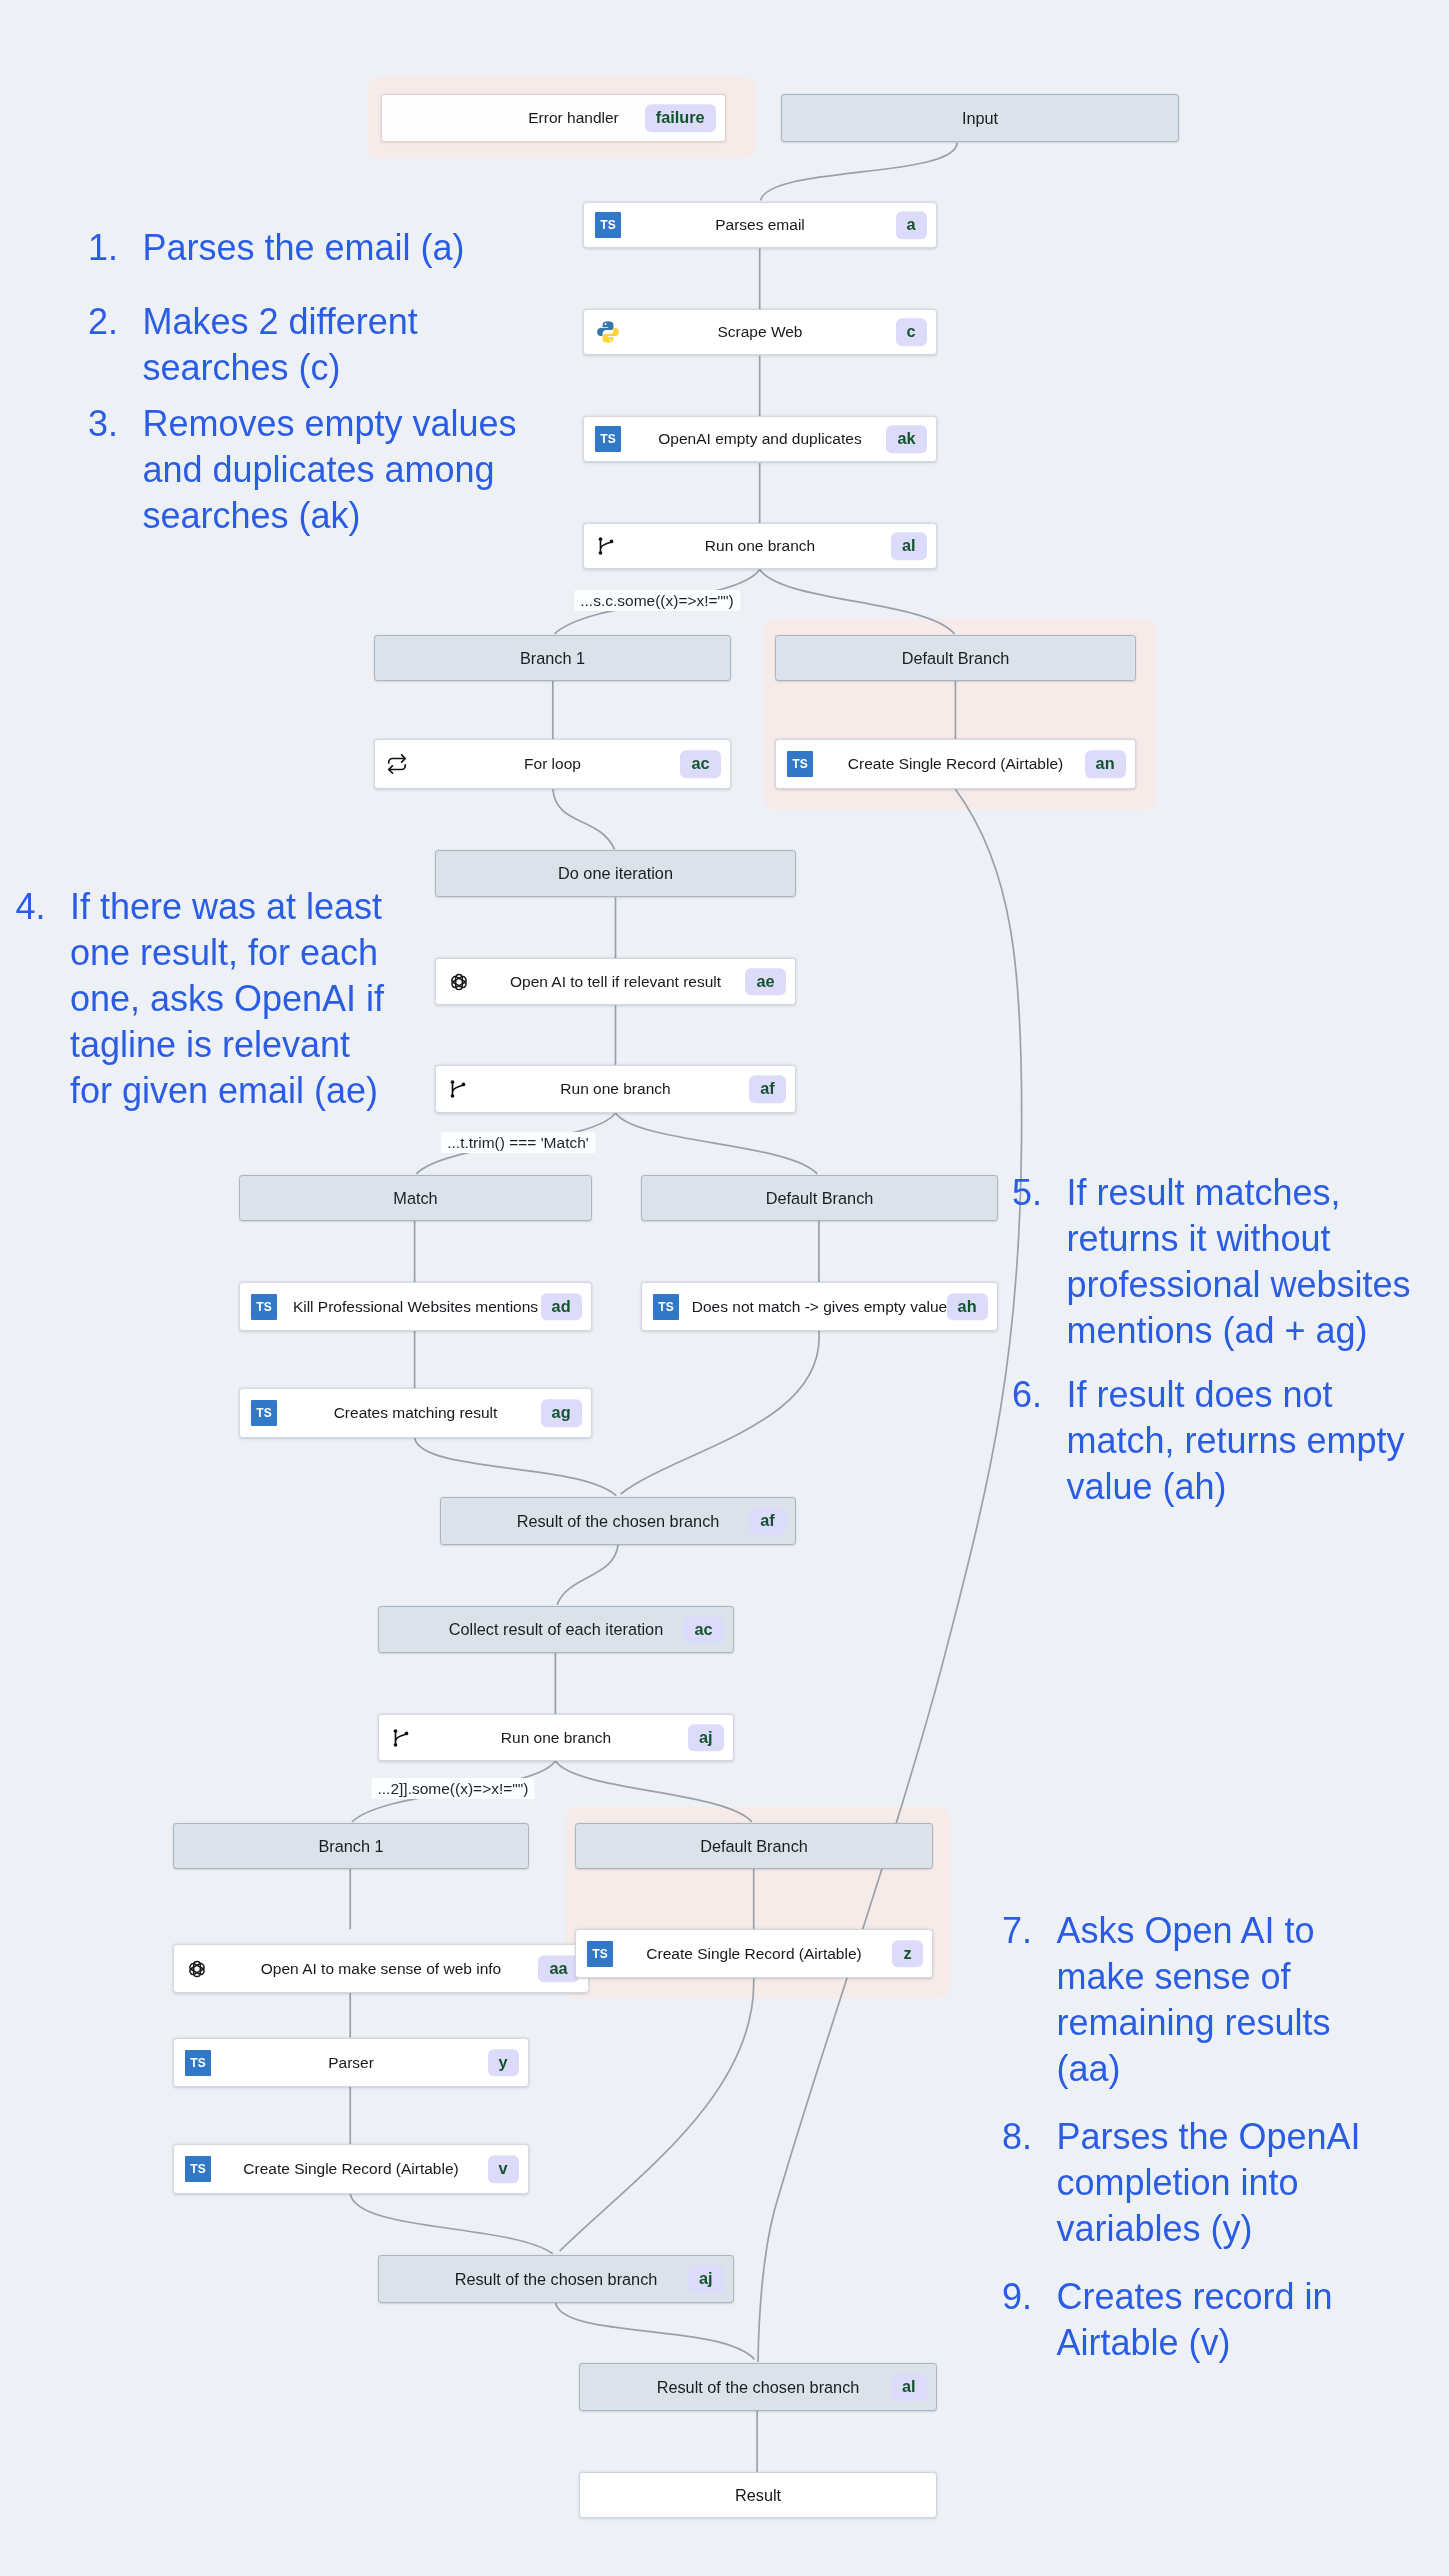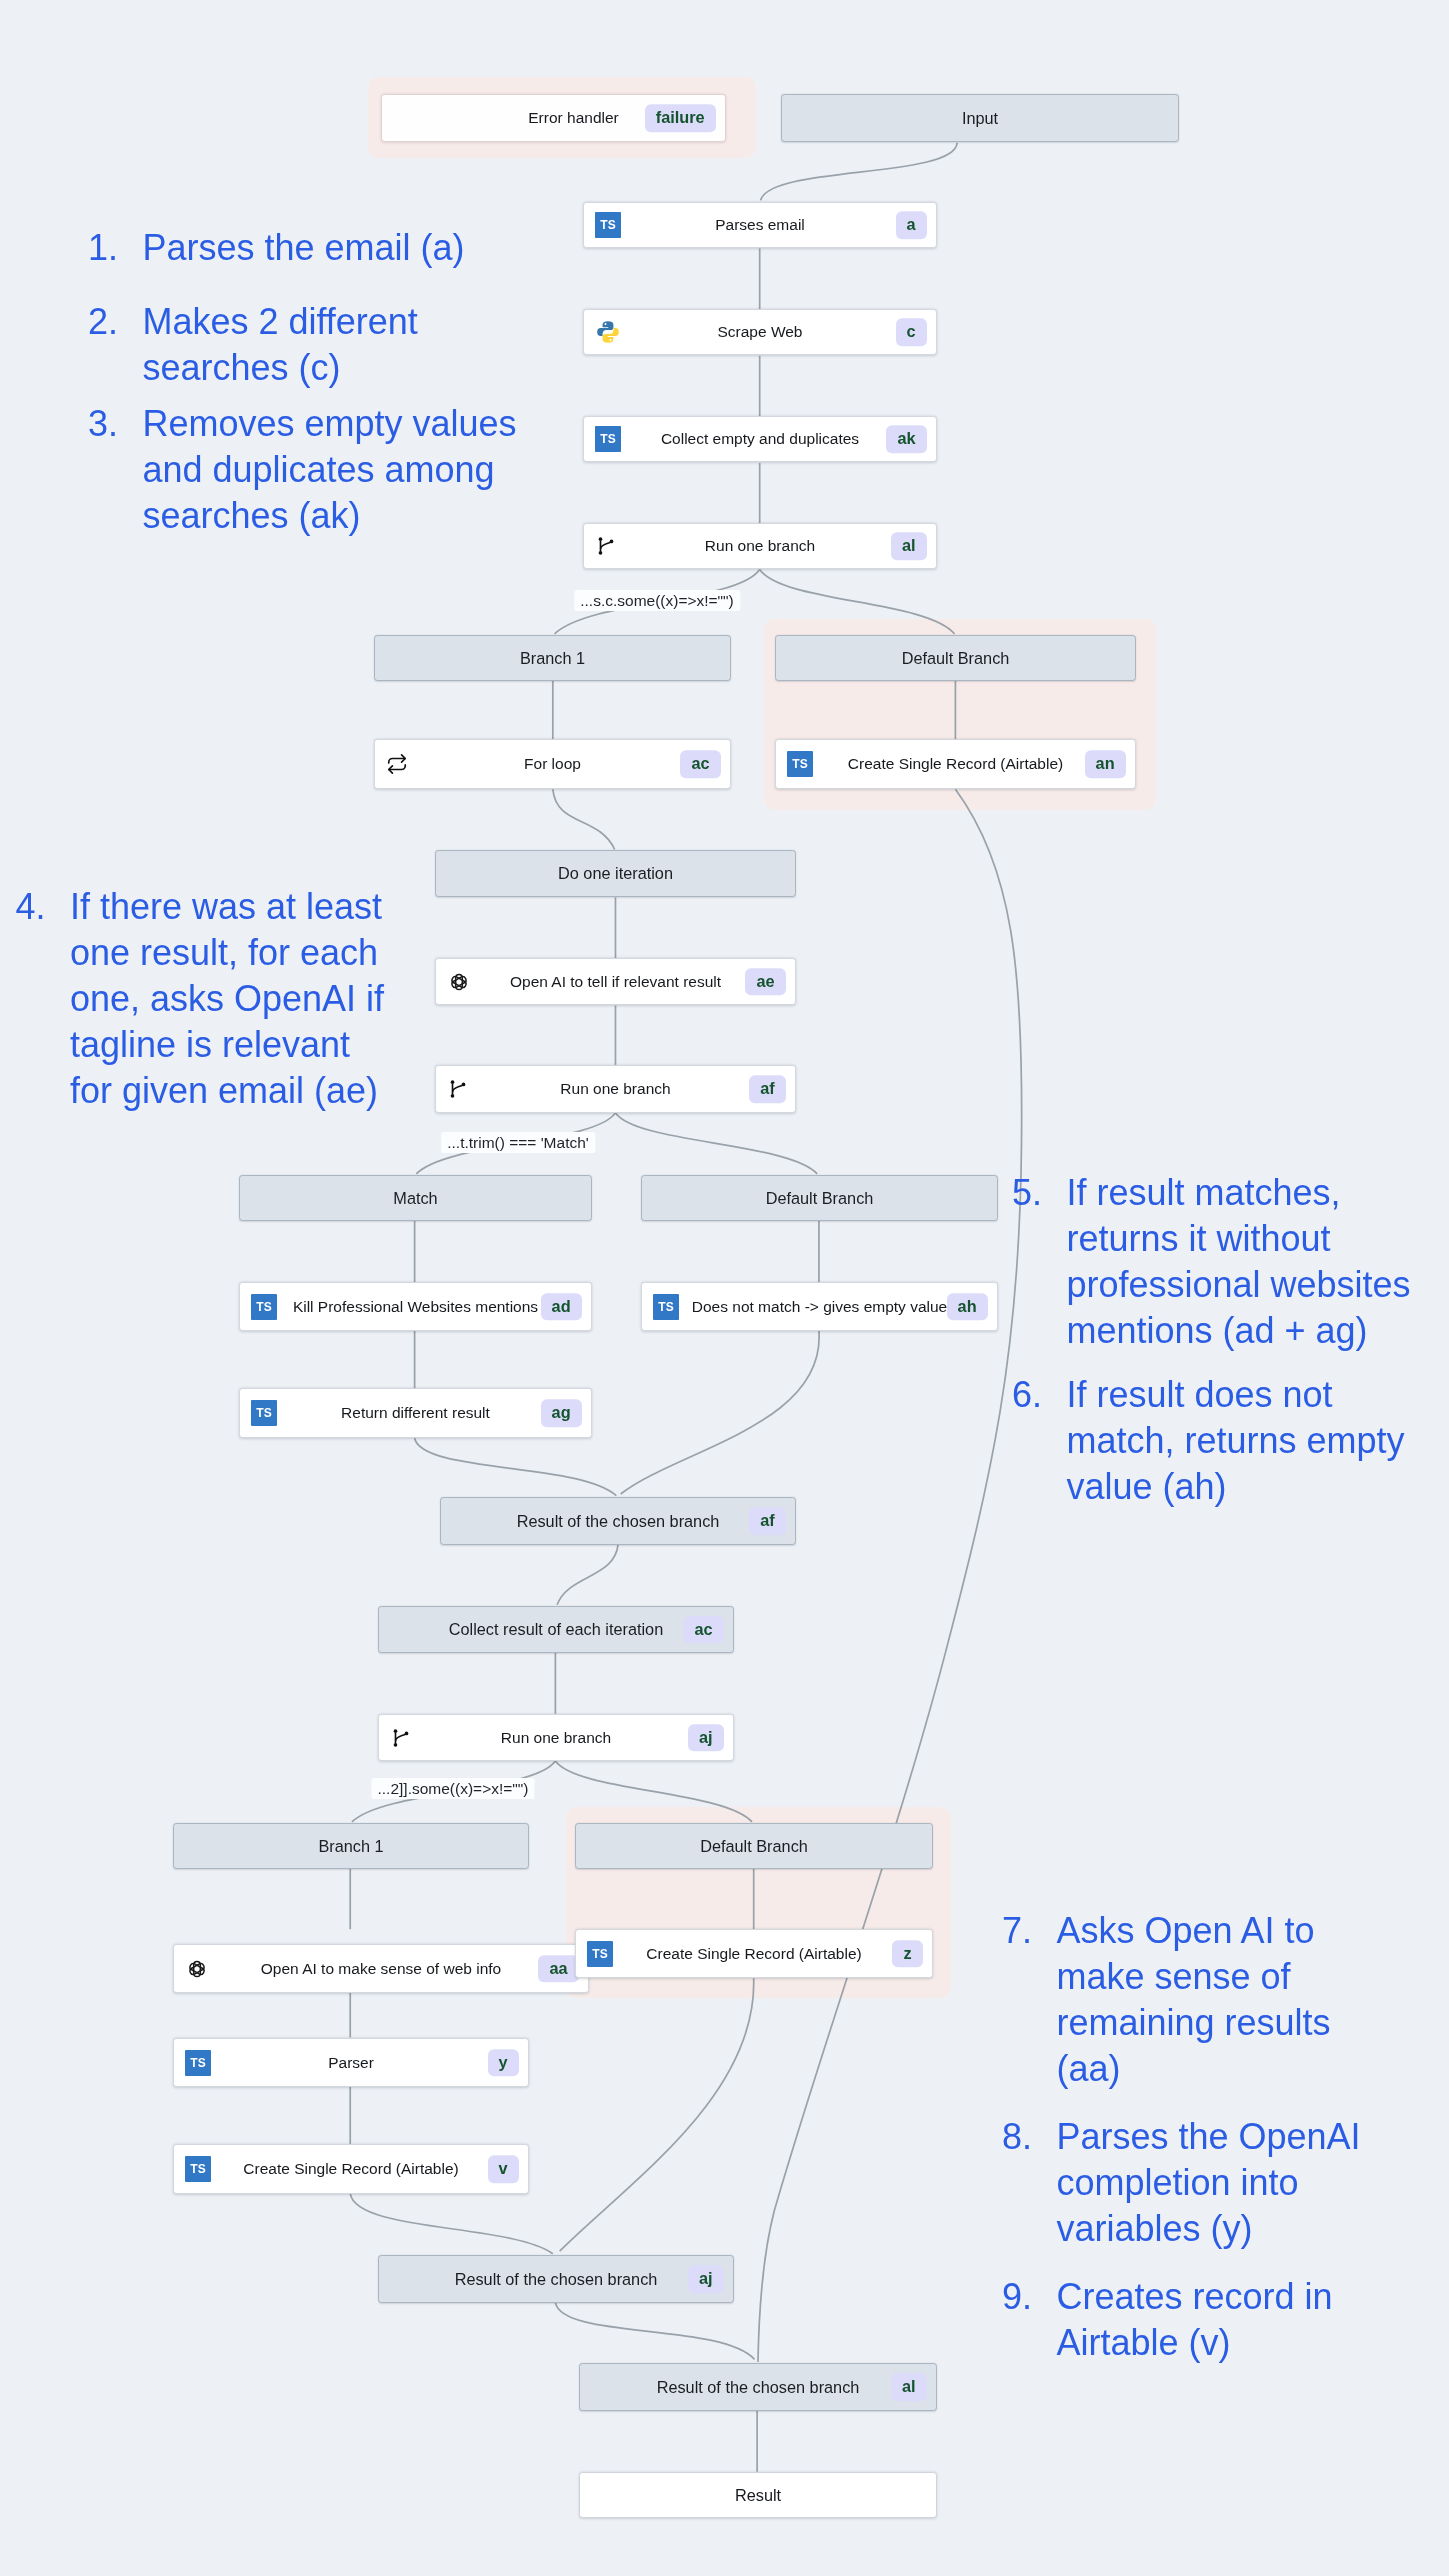--- a/index.html
+++ b/index.html
@@ -90,21 +90,21 @@
       </svg>
     </span>
     <span class="node-label">Scrape Web</span>
     <span class="badge">c</span>
   </div>
 
   <div class="node action" style="left:583px;top:416px;width:354px;height:46px">
     <span class="icon">
         <span class="ts-badge">TS</span>
       </span>
-    <span class="node-label">Collect empty and duplicates</span>
+    <span class="node-label">OpenAI empty and duplicates</span>
     <span class="badge">ak</span>
   </div>
 
   <div class="node action" style="left:583px;top:523px;width:354px;height:46px">
     <span class="icon">
       <svg viewBox="0 0 24 24" width="22" height="22" fill="none" stroke="#111" stroke-width="1.8" stroke-linecap="round">
         <circle cx="6" cy="4.5" r="2" fill="#111" stroke="none"></circle>
           <circle cx="18" cy="7" r="2" fill="#111" stroke="none"></circle>
           <circle cx="6" cy="19.5" r="2" fill="#111" stroke="none"></circle>
         <path d="M6 6.5v11"></path>
@@ -197,21 +197,21 @@
         <span class="ts-badge">TS</span>
       </span>
     <span class="node-label">Does not match -&gt; gives empty value</span>
     <span class="badge">ah</span>
   </div>
 
   <div class="node action" style="left:239px;top:1388px;width:353px;height:50px">
     <span class="icon">
         <span class="ts-badge">TS</span>
       </span>
-    <span class="node-label">Return different result</span>
+    <span class="node-label">Creates matching result</span>
     <span class="badge">ag</span>
   </div>
 
   <div class="node header" style="left:440px;top:1497px;width:356px;height:48px">
     <span class="node-label">Result of the chosen branch</span>
     <span class="badge">af</span>
   </div>
 
   <div class="node header" style="left:378px;top:1606px;width:356px;height:47px">
     <span class="node-label">Collect result of each iteration</span>

